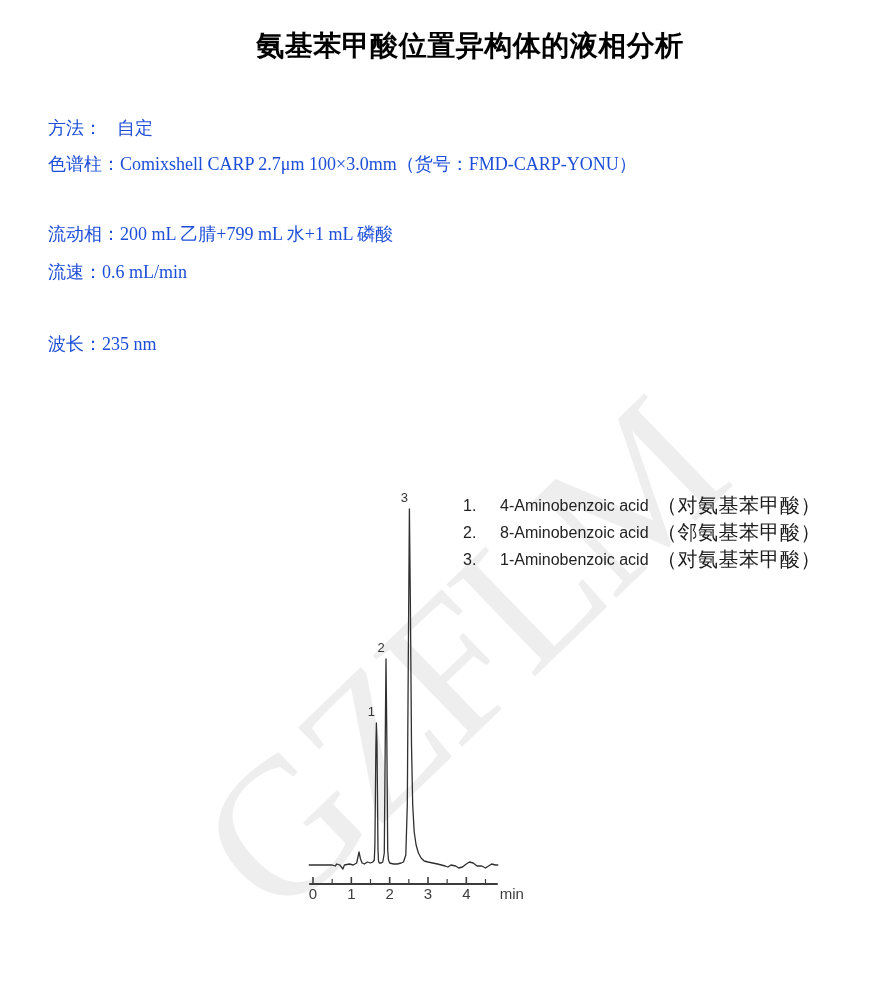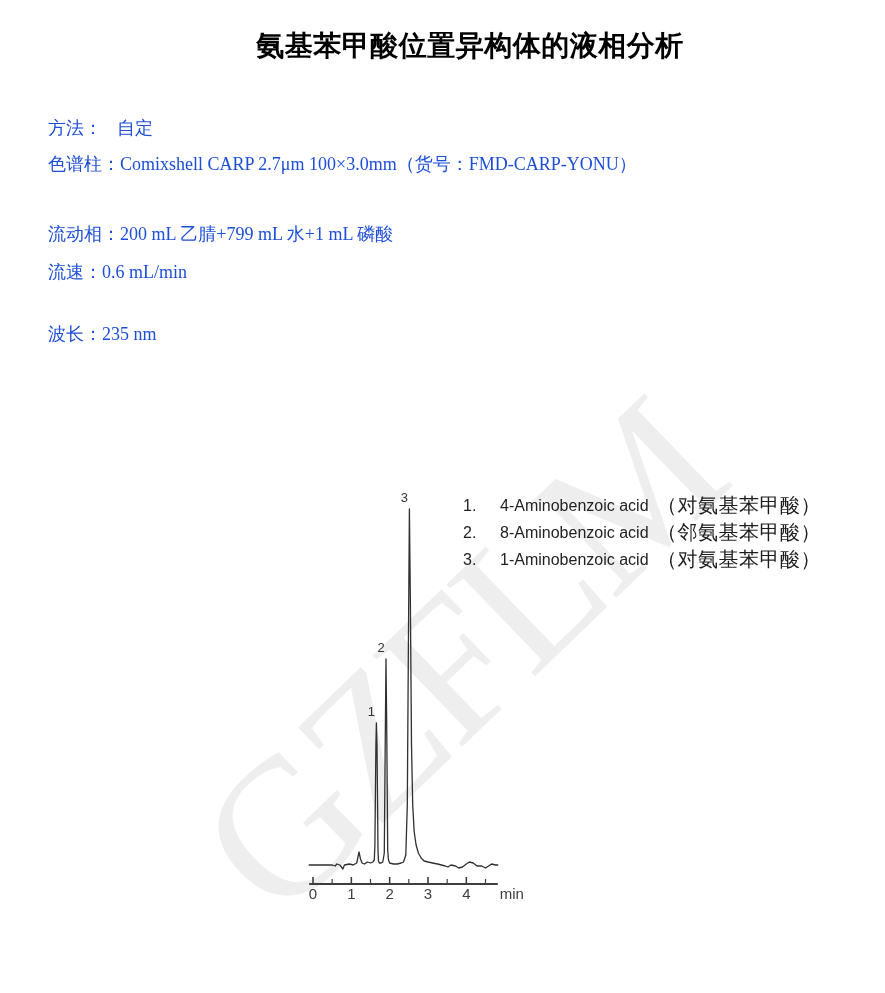--- a/index.html
+++ b/index.html
@@ -29,21 +29,21 @@
   .param-line {
     position:absolute; left:48px;
     font-size:18px; color:#1d4ed8;
     white-space:pre; z-index:1;
   }
   .param-line .val.v-gap { margin-left:15px; }
   .p0 { top:116px; }
   .p1 { top:152px; }
   .p2 { top:222px; }
   .p3 { top:260px; }
-  .p4 { top:322px; }
+  .p4 { top:332px; }
   .legend {
     position:absolute; left:463px; top:492px; z-index:1;
   }
   .legend-row { display:flex; align-items:center; height:27px; }
   .legend-num {
     width:37px; font-family:"Liberation Sans", sans-serif;
     font-size:16px; color:#222;
   }
   .legend-name {
     width:157px; font-family:"Liberation Sans", sans-serif;

